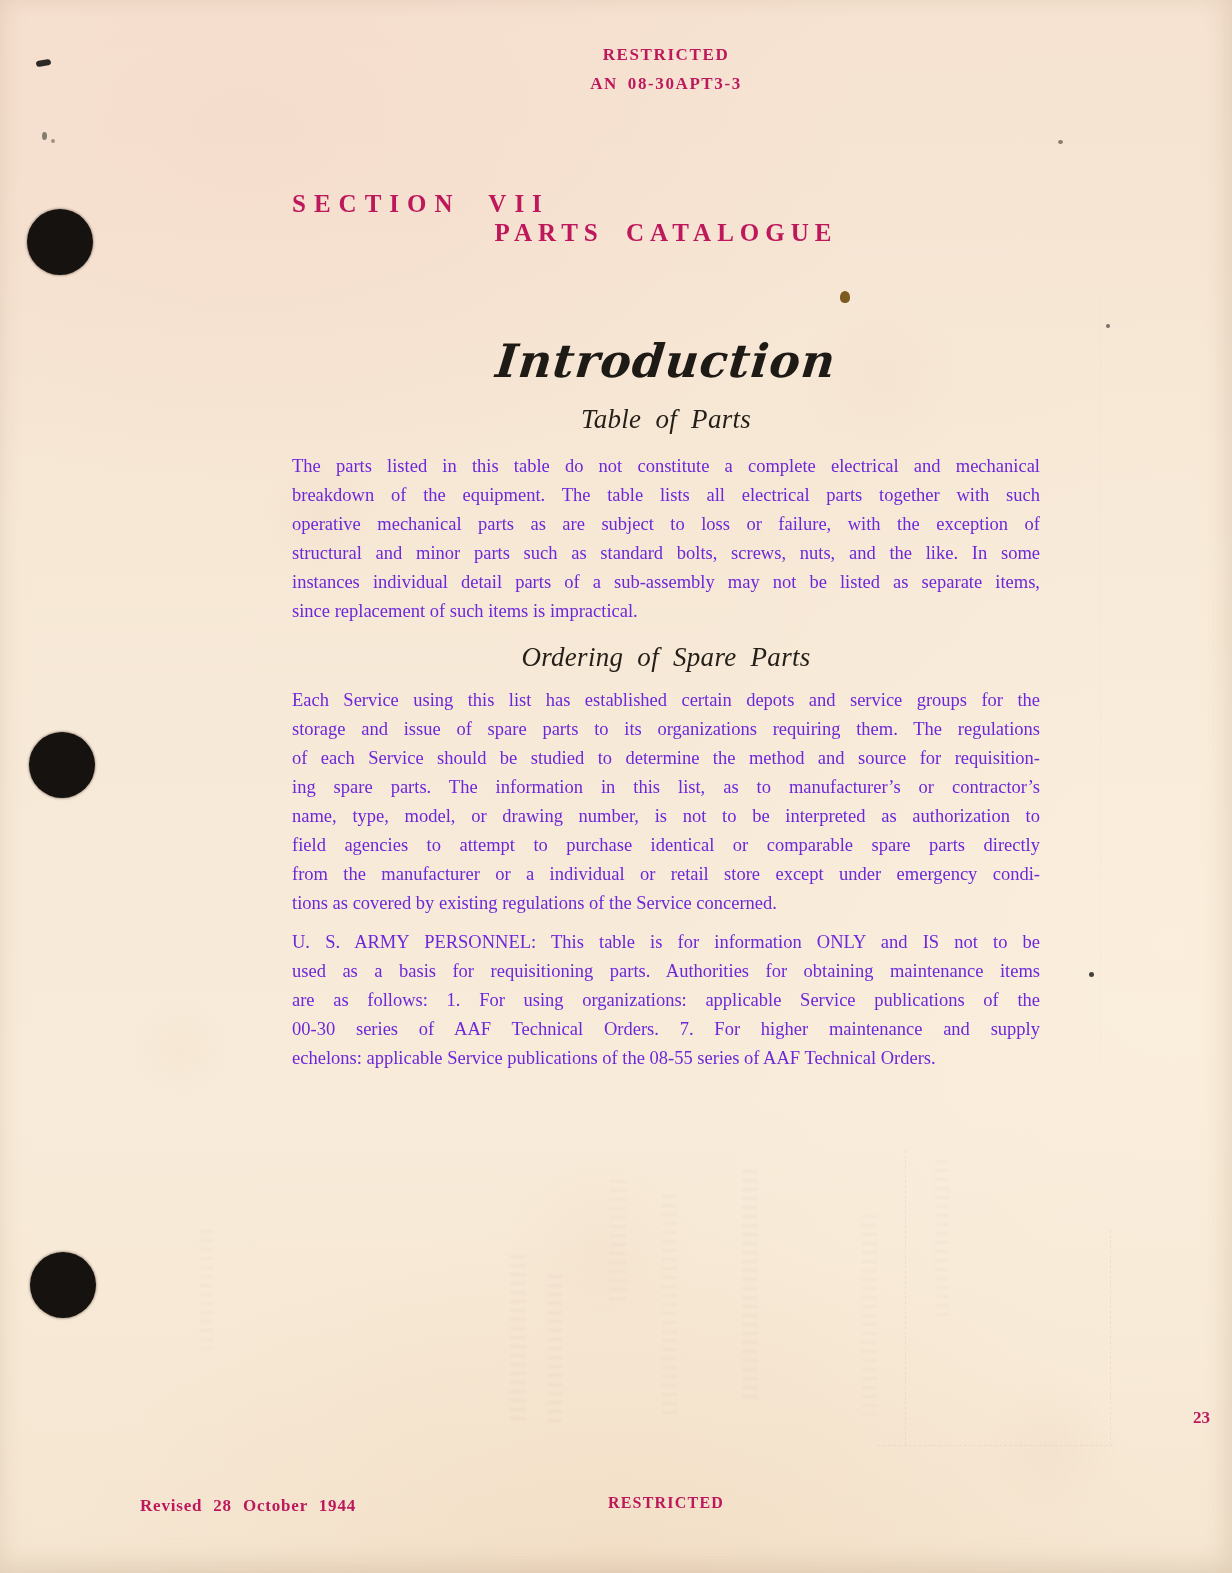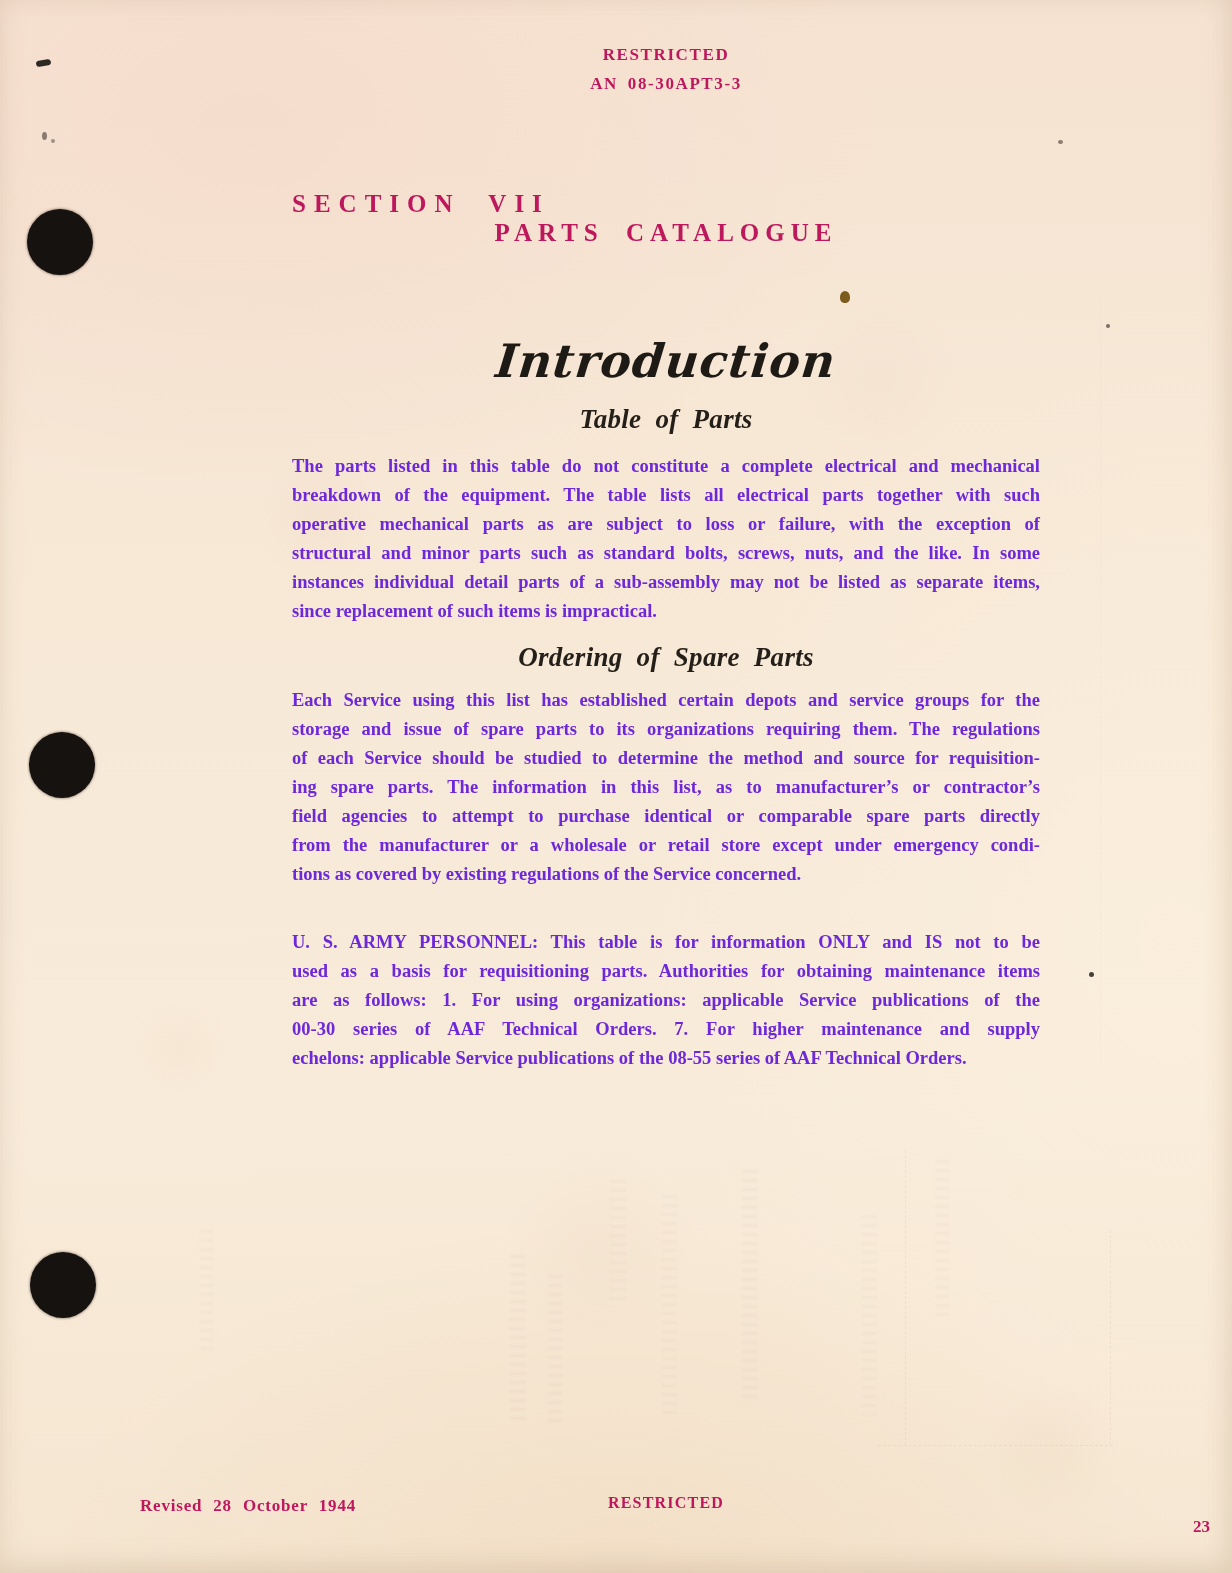--- a/index.html
+++ b/index.html
@@ -21,21 +21,21 @@
   .texture {
     position: absolute; inset: 0; pointer-events: none;
     background:
       radial-gradient(circle 90px at 320px 520px, rgba(225,190,170,0.12), transparent 70%),
       radial-gradient(circle 120px at 880px 380px, rgba(230,200,175,0.10), transparent 70%),
       radial-gradient(circle 140px at 600px 1250px, rgba(225,195,170,0.12), transparent 70%),
       radial-gradient(circle 100px at 1050px 1450px, rgba(220,190,160,0.10), transparent 70%),
       radial-gradient(circle 70px at 180px 1050px, rgba(228,198,172,0.10), transparent 70%);
   }
 
-  .abs { position: absolute; font-weight: bold; }
+  .abs { position: absolute; }
 
   
   .col { left: 292px; width: 748px; }
 
   .sans-b {
     font-family: Liberation Serif, serif;
     font-weight: bold;
     color: #be185d;
   }
 
@@ -63,21 +63,21 @@
     letter-spacing: 0.3px;
     color: #241f18;
   }
 
   .para { font-size: 18.5px; line-height: 29px; color: #6d28d9; }
   .para .tline { text-align: justify; text-align-last: justify; }
   .para .tline.last { text-align-last: left; }
 
   .footer-left  { left: 140px;  top: 1496px; font-size: 17px; letter-spacing: 0.8px; word-spacing: 6px; }
   .footer-center{ text-align: center; top: 1494px; font-size: 16px; letter-spacing: 1.2px; }
-  .footer-right { right: 22px; top: 1517px; font-size: 17px; }
+  .footer-right { right: 22px; top: 1408px; font-size: 17px; }
 
   .hole {
     position: absolute;
     width: 66px; height: 66px;
     border-radius: 50%;
     background: #151210;
     box-shadow: 0 0 2px 1px rgba(60,40,30,0.35);
   }
 
   
@@ -139,22 +139,23 @@
     <div class="tline">instances individual detail parts of a sub-assembly may not be listed as separate items,</div>
     <div class="tline last">since replacement of such items is impractical.</div>
   </div>
 
 <div class="abs col sub-head" style="top:642px;">Ordering of Spare Parts</div>
 <div class="abs col para" style="top:686px;">
     <div class="tline">Each Service using this list has established certain depots and service groups for the</div>
     <div class="tline">storage and issue of spare parts to its organizations requiring them. The regulations</div>
     <div class="tline">of each Service should be studied to determine the method and source for requisition-</div>
     <div class="tline">ing spare parts. The information in this list, as to manufacturer’s or contractor’s</div>
+    <div class="tline">name, type, model, or drawing number, is not to be interpreted as authorization to</div>
     <div class="tline">field agencies to attempt to purchase identical or comparable spare parts directly</div>
-    <div class="tline">from the manufacturer or a wholesale or retail store except under emergency condi-</div>
+    <div class="tline">from the manufacturer or a individual or retail store except under emergency condi-</div>
     <div class="tline last">tions as covered by existing regulations of the Service concerned.</div>
   </div>
 <div class="abs col para" style="top:928px;">
     <div class="tline">U. S. ARMY PERSONNEL: This table is for information ONLY and IS not to be</div>
     <div class="tline">used as a basis for requisitioning parts. Authorities for obtaining maintenance items</div>
     <div class="tline">are as follows: 1. For using organizations: applicable Service publications of the</div>
     <div class="tline">00-30 series of AAF Technical Orders. 7. For higher maintenance and supply</div>
     <div class="tline last">echelons: applicable Service publications of the 08-55 series of AAF Technical Orders.</div>
   </div>
 

